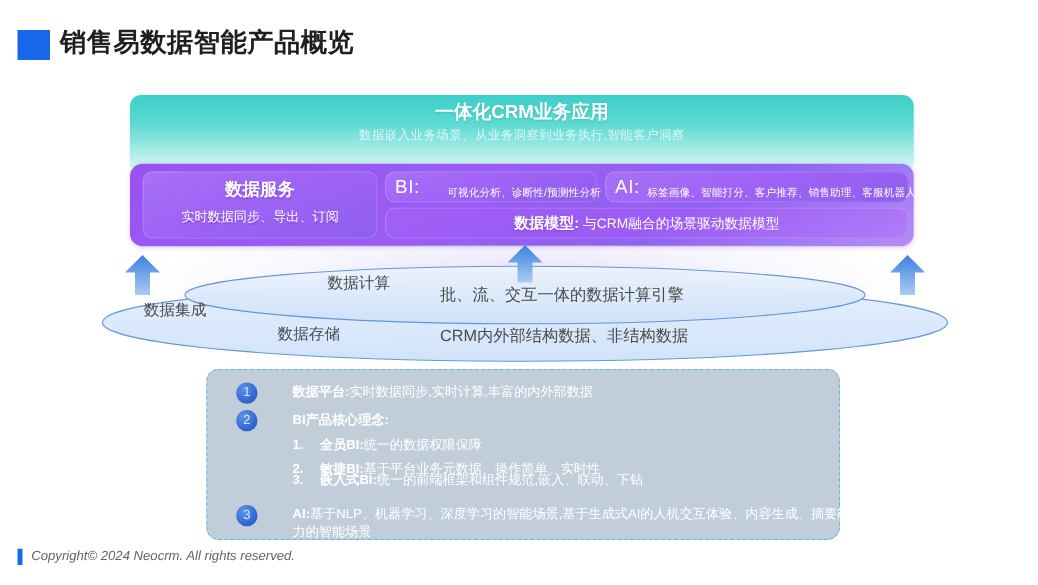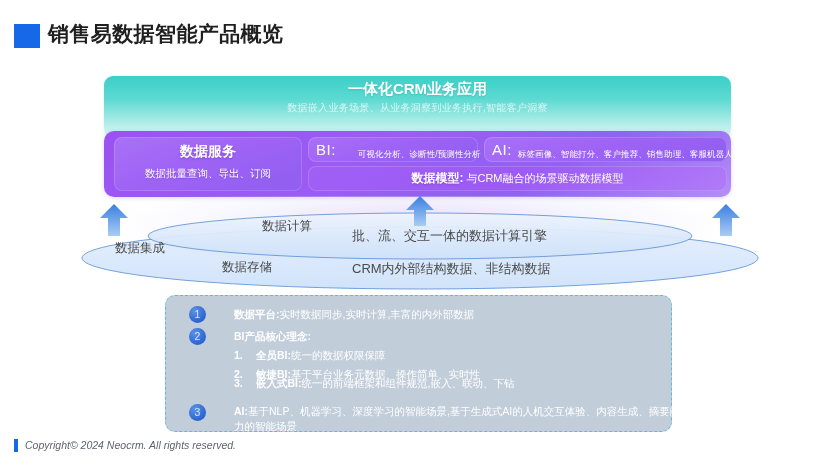--- a/index.html
+++ b/index.html
@@ -225,21 +225,21 @@
 
 <div id="crm-band">
   <div id="crm-title">一体化CRM业务应用</div>
   <div id="crm-subtitle">数据嵌入业务场景、从业务洞察到业务执行,智能客户洞察</div>
 </div>
 
 <div id="purple-band">
 
   <div class="inner-card" id="data-service-card">
     <div id="data-service-title">数据服务</div>
-    <div id="data-service-sub">数据批量查询、导出、订阅</div>
+    <div id="data-service-sub">实时数据同步、导出、订阅</div>
   </div>
 
   <div class="inner-card" id="bi-card">
     <span class="cap-label">BI:</span>
     <span class="cap-desc">可视化分析、诊断性/预测性分析</span>
   </div>
 
   <div class="inner-card" id="ai-card">
     <span class="cap-label">AI:</span>
     <span class="cap-desc">标签画像、智能打分、客户推荐、销售助理、客服机器人</span>

